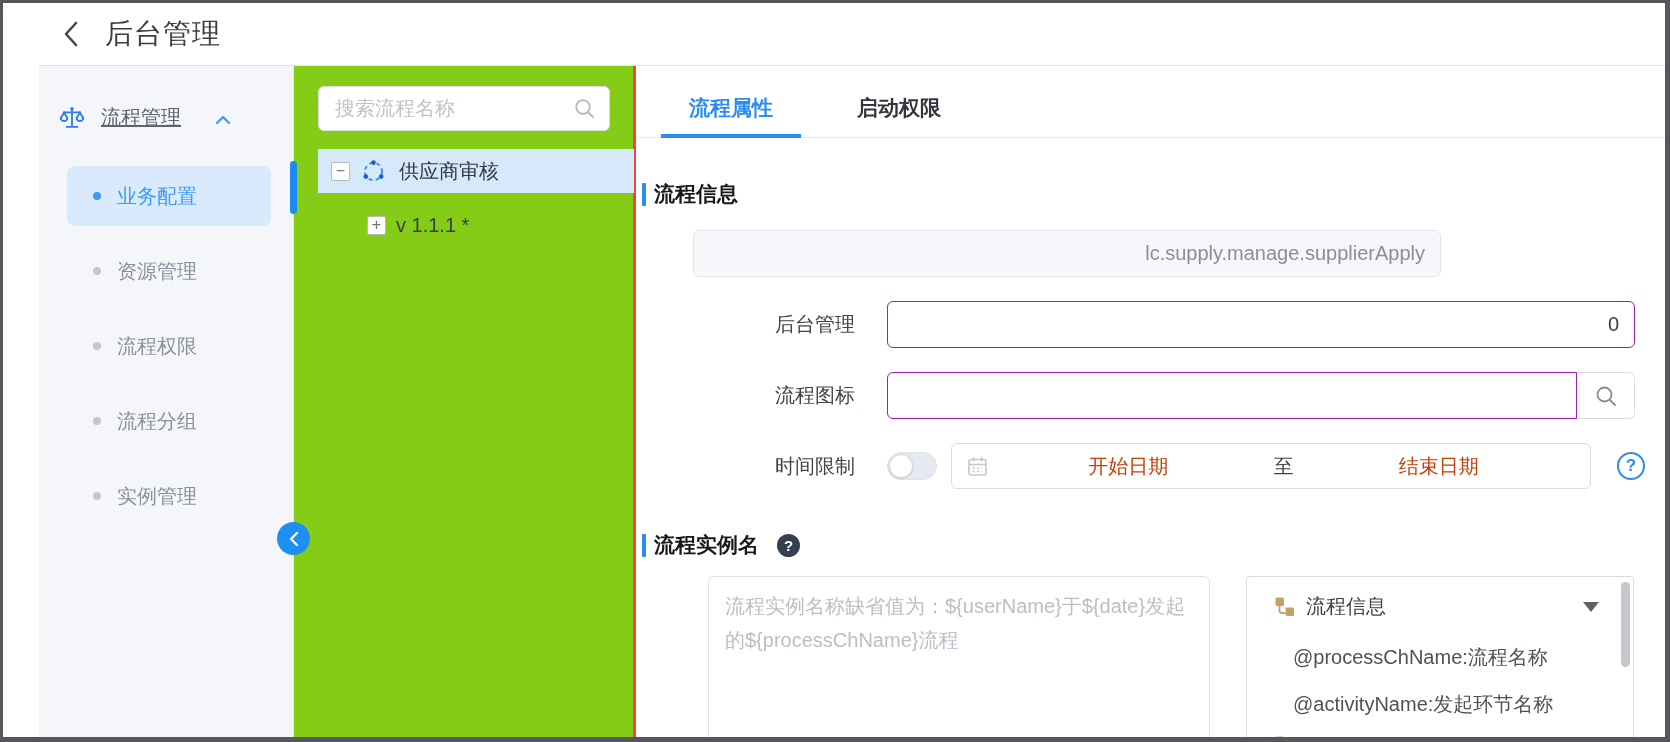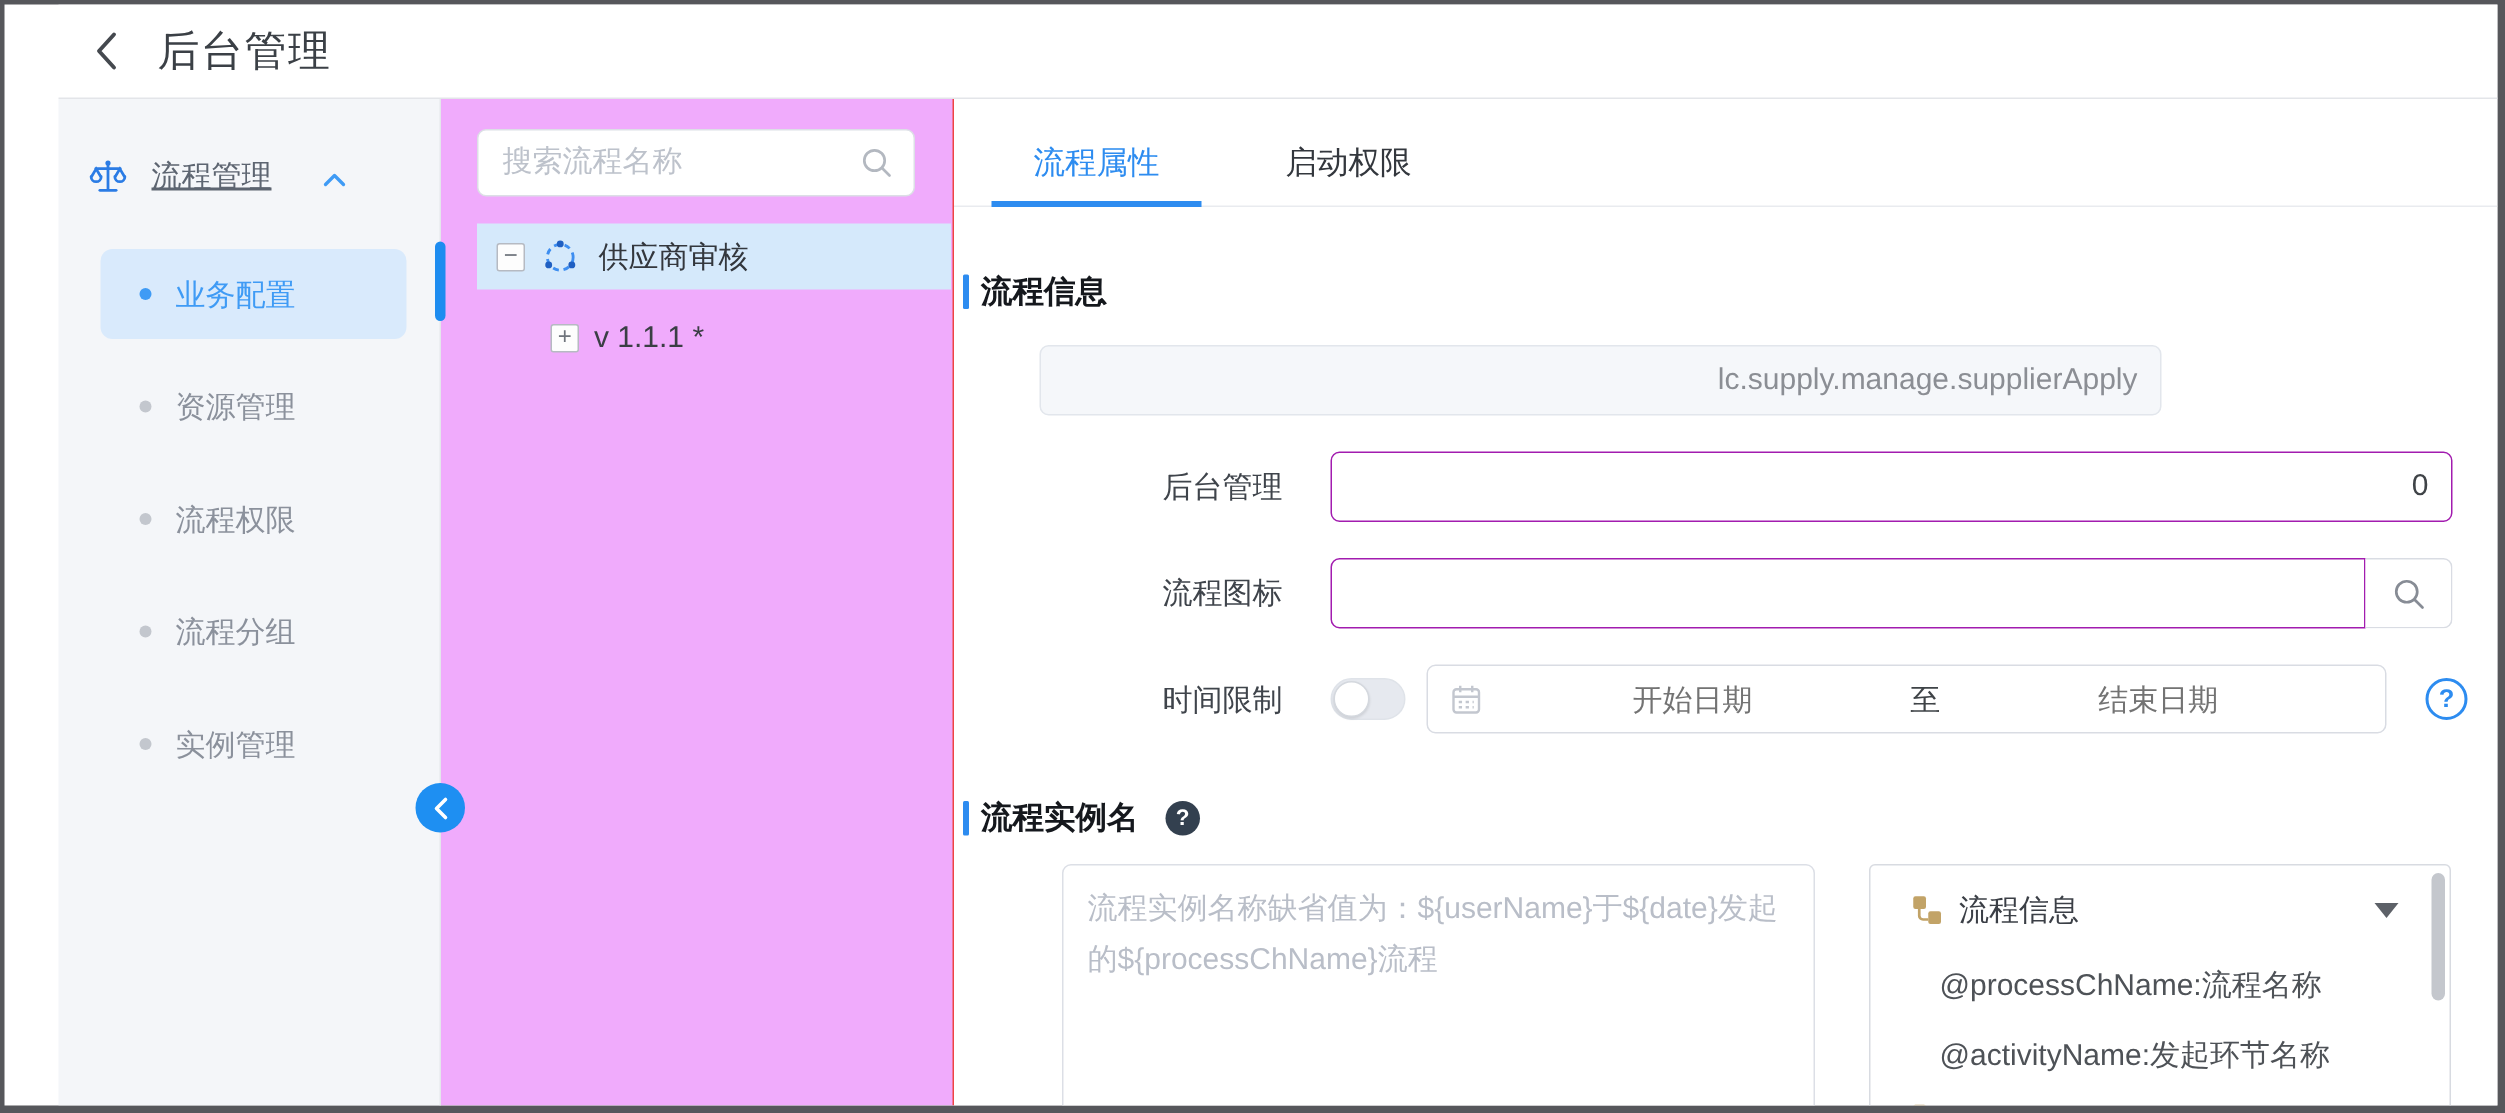--- a/index.html
+++ b/index.html
@@ -28,39 +28,39 @@
   .side-item .dot { width:8px; height:8px; border-radius:50%; background:#c3c7ce; margin:0 16px 0 26px; }
   .side-item .lbl { font-size:20px; color:#8b919c; }
   .side-item.active { background:#d9eafc; }
   .side-item.active .dot { background:#3f9bf5; }
   .side-item.active .lbl { color:#3f9bf5; }
   .active-pill { position:absolute; right:-4px; top:95px; width:7px; height:53px; border-radius:4px; background:#1d8cf0; z-index:3; }
   .collapse-btn { position:absolute; right:-17px; top:456px; width:33px; height:33px; border-radius:50%;
                   background:#1e8ff2; z-index:4; display:flex; align-items:center; justify-content:center; cursor:pointer; }
 
   
-  .tree-panel { width:342px; flex:0 0 342px; background:#f0abfc; border-right:1px solid #ef4444; padding:20px 0 0 24px; }
+  .tree-panel { width:342px; flex:0 0 342px; background:#84cc16; border-right:3px solid #ef4444; padding:20px 0 0 24px; }
   .search-box { position:relative; width:292px; height:45px; }
   .search-box input { width:100%; height:100%; border:1px solid #dcdfe6; border-radius:6px; padding:0 44px 0 16px;
                       font-size:20px; color:#3c4046; outline:none; font-family:inherit; }
   .search-box input::placeholder { color:#bdc2cb; }
   .search-box .mag { position:absolute; right:14px; top:11px; }
   .tree { margin-top:18px; }
   .tree-row { display:flex; align-items:center; height:44px; cursor:pointer; }
   .tree-row.selected { background:#d5e9fb; width:316px; padding-left:13px; }
   .expander { width:19px; height:19px; border:1px solid #b6bac2; border-radius:2px; background:#fdfdfd; color:#6f747c;
               font-size:16px; line-height:16px; display:flex; align-items:center; justify-content:center; cursor:pointer; flex:0 0 19px; }
   .tree-row .node-ic { margin-left:10px; }
   .tree-row .node-lbl { font-size:20px; color:#33373d; margin-left:12px; }
   .tree-row.child { margin-top:14px; padding-left:49px; height:36px; }
   .tree-row.child .node-lbl { margin-left:10px; font-size:20px; color:#3a3e44; }
 
   
   .main { flex:1; min-width:0; background:#fff; position:relative; overflow:hidden; }
-  .tabs { display:flex; margin-top:28px; padding-left:25px; border-bottom:1px solid #e9ebef; }
+  .tabs { display:flex; margin-top:28px; padding-left:25px; border-bottom:1px solid #e9ebef;font-weight:bold; }
   .tab { font-size:21px; color:#33373d; padding:0 28px 12px 28px; margin-right:28px; cursor:pointer;
          border-bottom:4px solid transparent; margin-bottom:-1px; }
   .tab.active { color:#2d8cf0; border-bottom-color:#2d8cf0; }
 
   .sec-head { display:flex; align-items:center; margin:42px 0 0 6px; }
   .sec-bar { width:4px; height:23px; background:#2d8cf0; border-radius:1px; }
   .sec-title { font-size:21px; font-weight:bold; color:#15181d; margin-left:8px; }
   .help-badge { width:23px; height:23px; border-radius:50%; background:#33404f; color:#fff; font-size:15px; font-weight:bold;
                 display:flex; align-items:center; justify-content:center; margin-left:18px; cursor:pointer; }
 
@@ -75,21 +75,21 @@
   .input-group { display:flex; }
   .input-group .txt-input { width:690px; border-radius:6px 0 0 6px; }
   .append-btn { width:58px; height:47px; border:1px solid #d9dce3; border-left:none; border-radius:0 6px 6px 0;
                 display:flex; align-items:center; justify-content:center; background:#fff; cursor:pointer; }
 
   .toggle { width:50px; height:28px; border-radius:14px; background:#e6e9ef; border:1px solid #dfe3e9; position:relative; cursor:pointer; flex:0 0 50px; }
   .toggle .knob { position:absolute; left:1px; top:1px; width:24px; height:24px; border-radius:50%; background:#fff;
                   border:1px solid #d4d8de; box-shadow:0 1px 2px rgba(0,0,0,.12); }
   .date-range { margin-left:14px; width:640px; height:46px; border:1px solid #d9dce3; border-radius:6px;
                 display:flex; align-items:center; padding:0 12px 0 14px; cursor:text; }
-  .date-range .ph { flex:1; text-align:center; font-size:20px; color:#737373; }
+  .date-range .ph { flex:1; text-align:center; font-size:20px; color:#c2410c; }
   .date-range .sep { font-size:20px; color:#3f4347; padding:0 6px; }
   .help-circle { margin-left:26px; width:28px; height:28px; border-radius:50%; border:2px solid #2d8cf0; color:#2d8cf0;
                  font-size:17px; font-weight:bold; display:flex; align-items:center; justify-content:center; cursor:pointer; }
 
   .instance-row { display:flex; margin:17px 0 0 72px; }
   .inst-textarea { width:502px; height:220px; border:1px solid #dcdfe6; border-radius:6px; padding:12px 16px;
                    font-size:20px; line-height:1.7; color:#3f4347; resize:none; outline:none; font-family:inherit; }
   .inst-textarea::placeholder { color:#b9bec8; }
 
   .var-panel { margin-left:36px; width:388px; height:240px; border:1px solid #d8dbe1; border-radius:4px; position:relative; }

